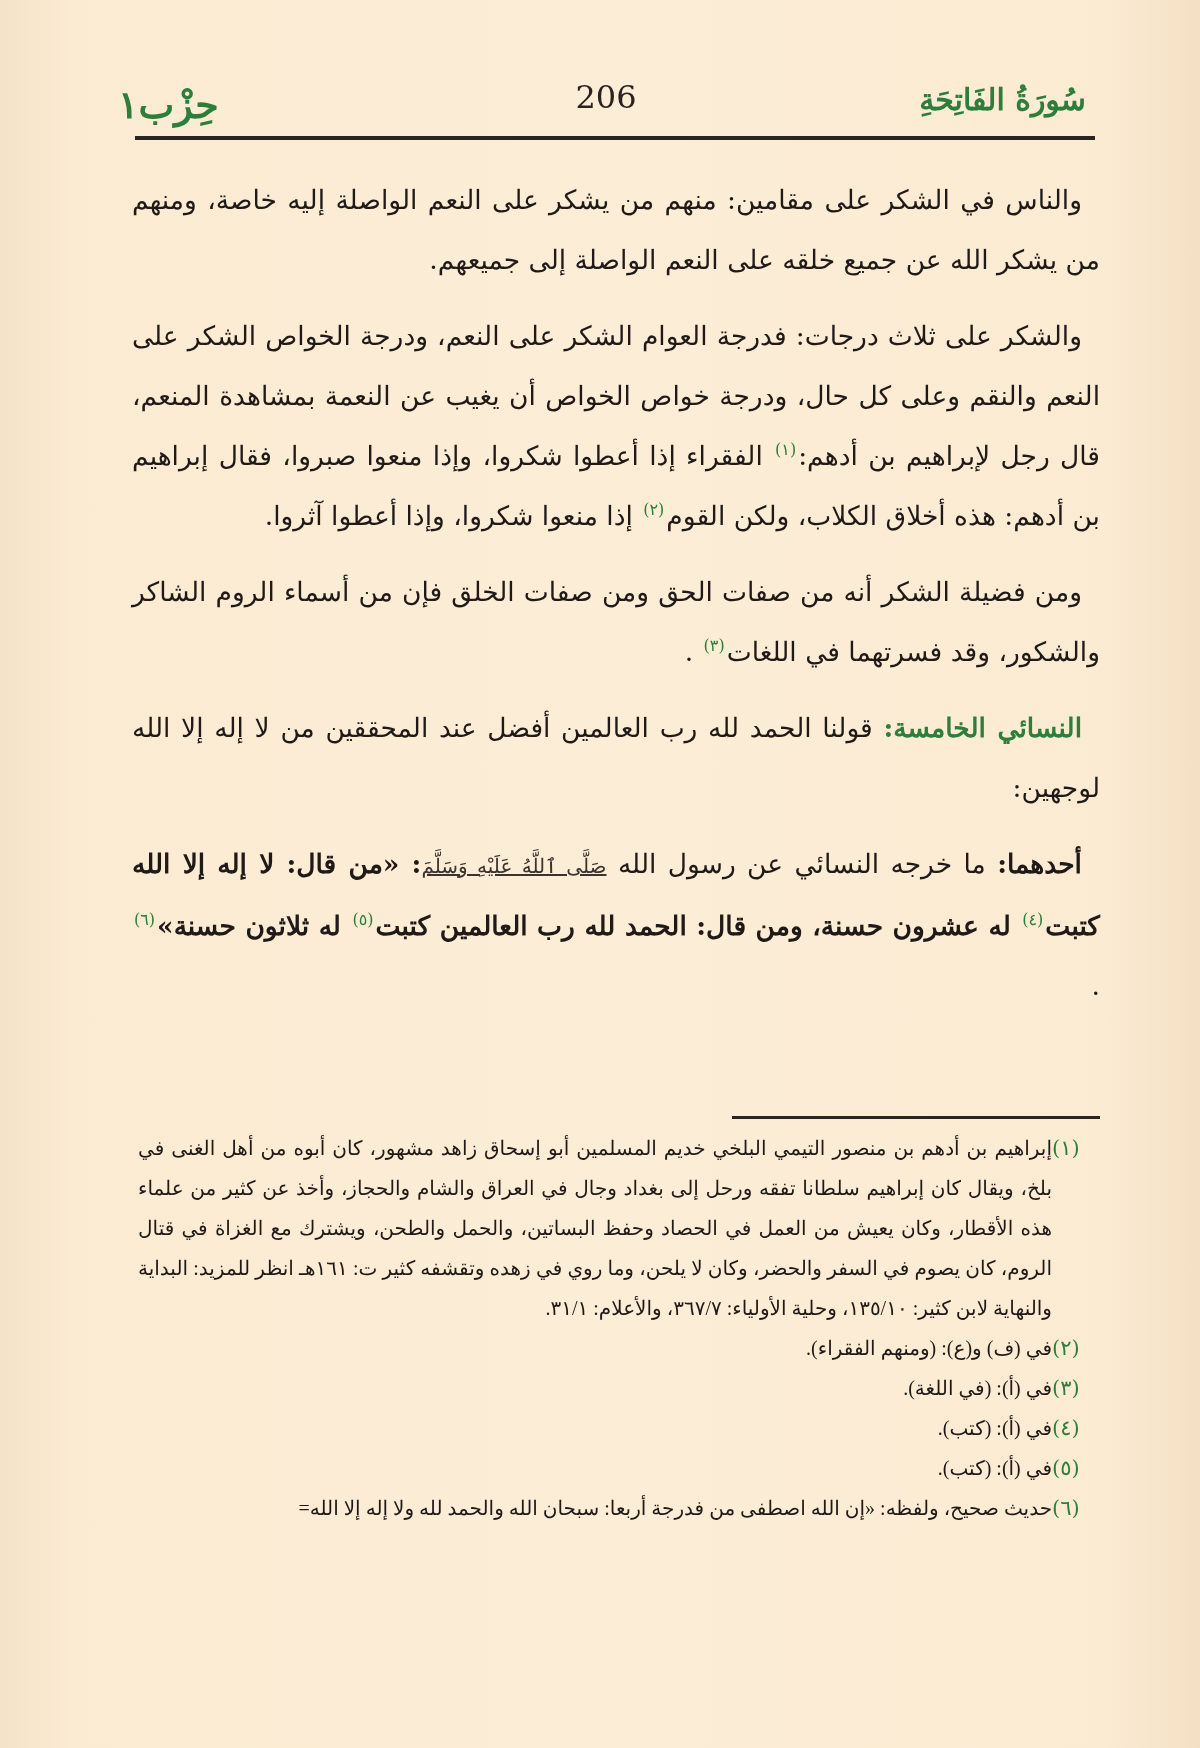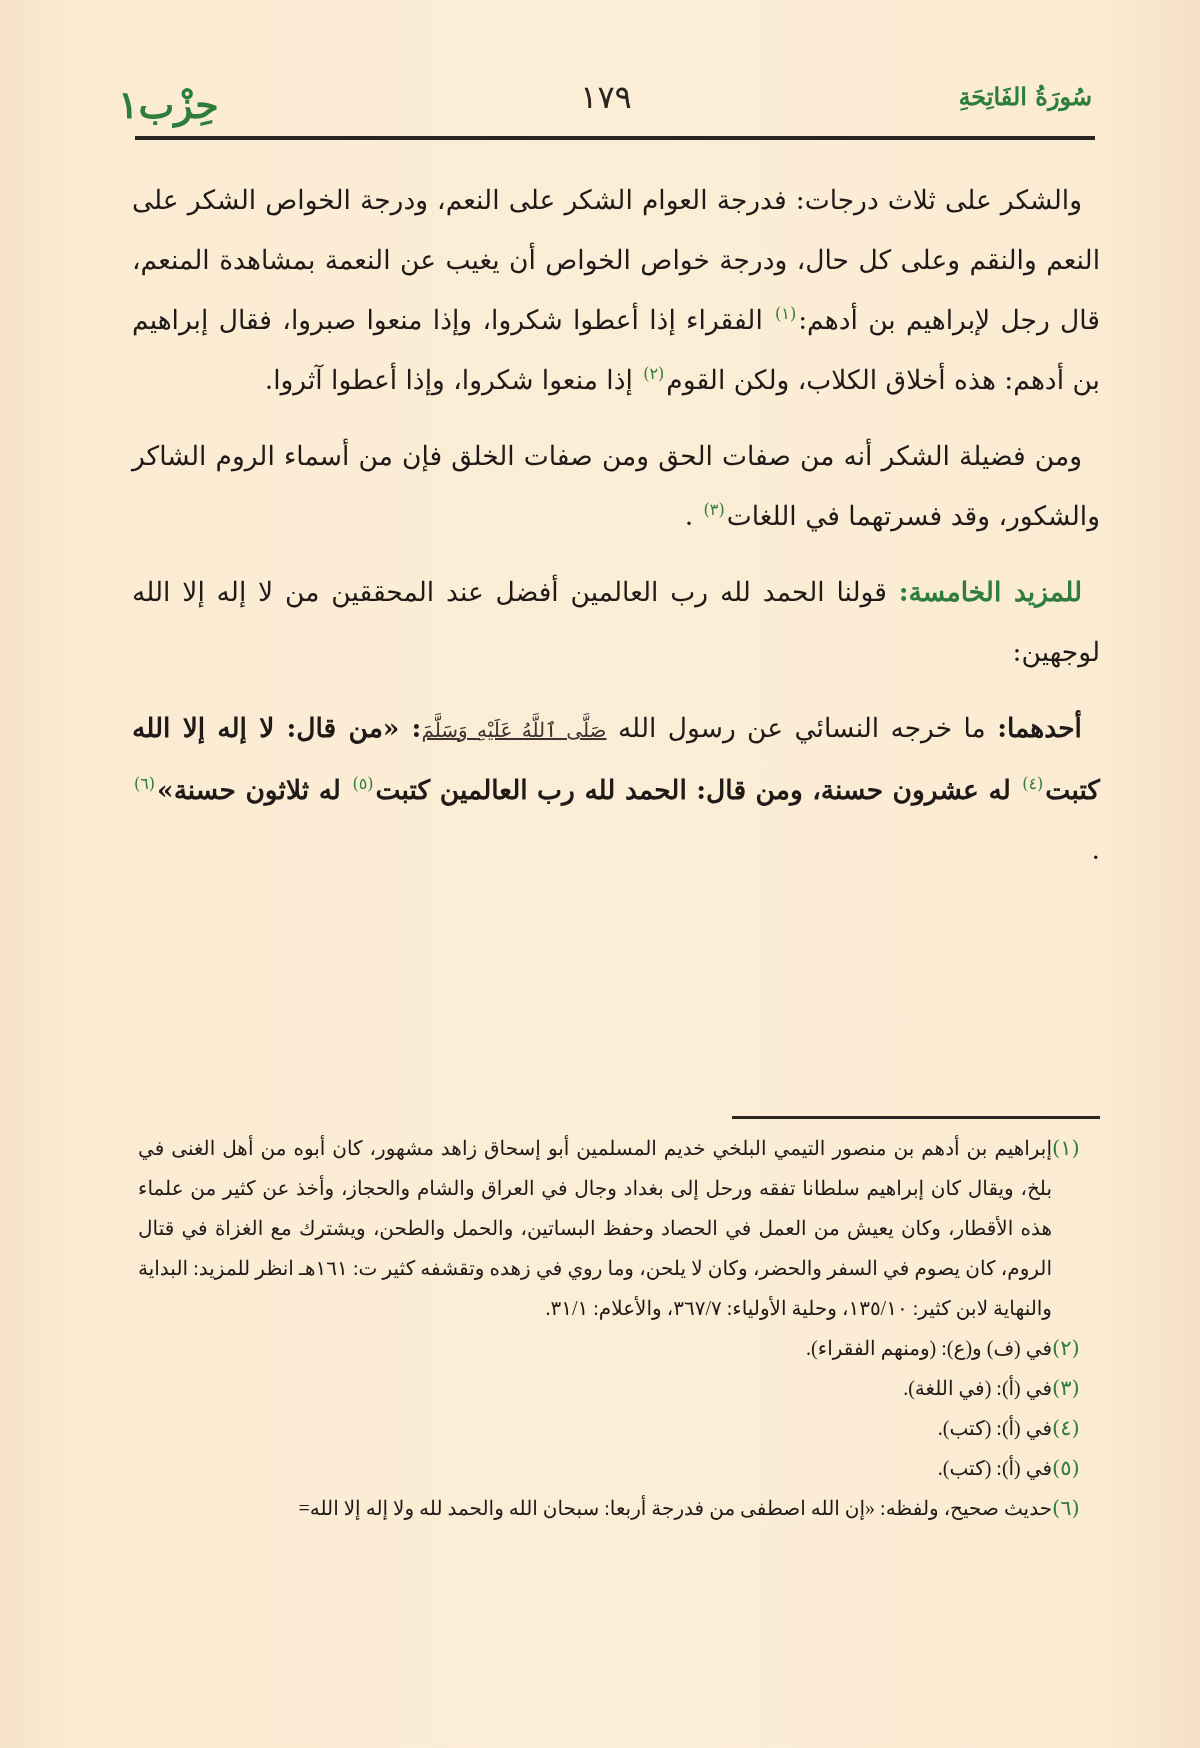--- a/index.html
+++ b/index.html
@@ -11,22 +11,22 @@
     position: relative;
   }
   .page {
     position: absolute; left: 0; top: 0; width: 1200px; height: 1748px;
     background: linear-gradient(90deg, #f5e2c8 0%, #fbebd3 6%, #fcedd6 50%, #fbebd3 92%, #f4e0c4 100%);
   }
   .header {
     position: absolute; top: 78px; left: 118px; width: 976px; height: 48px;
   }
   .header .surah {
-    position: absolute; right: 2px; top: 4px;
-    font-size: 24px; color: #2e7d3a; font-weight: bold;
+    position: absolute; right: 8px; top: 4px;
+    font-size: 30px; color: #2e7d3a; font-weight: bold;
   }
   .header .pageno {
     position: absolute; left: 50%; transform: translateX(-50%); top: 0;
     font-size: 32px; color: #2a2420; direction: ltr;
   }
   .header .hizb {
     position: absolute; left: 0; top: 4px;
     font-size: 38px; color: #2e7d3a; font-weight: bold;
   }
   .rule-top {
@@ -62,34 +62,37 @@
   .fn .body { flex: 1; text-align: justify; font-family: Liberation Serif, serif; }
   .fn.first .body { }
 </style>
 </head>
 <body>
 
 <div class="page">
 
   <div class="header">
     <span class="surah">سُورَةُ الفَاتِحَةِ</span>
-    <span class="pageno">١٧٩</span>
+    <span class="pageno">206</span>
     <span class="hizb">حِزْب١</span>
   </div>
   <div class="rule-top"></div>
 
   <div class="main">
+    <p class="indent">
+      <span>والناس في الشكر على مقامين: منهم من يشكر على النعم الواصلة إليه خاصة، ومنهم من يشكر الله عن جميع خلقه على النعم الواصلة إلى جميعهم.</span>
+    </p>
     <p class="indent">
       <span>والشكر على ثلاث درجات: فدرجة العوام الشكر على النعم، ودرجة الخواص الشكر على النعم والنقم وعلى كل حال، ودرجة خواص الخواص أن يغيب عن النعمة بمشاهدة المنعم، قال رجل لإبراهيم بن أدهم:</span><sup class="fn-ref">(١)</sup><span> الفقراء إذا أعطوا شكروا، وإذا منعوا صبروا، فقال إبراهيم بن أدهم: هذه أخلاق الكلاب، ولكن القوم</span><sup class="fn-ref">(٢)</sup><span> إذا منعوا شكروا، وإذا أعطوا آثروا.</span>
     </p>
     <p class="indent">
       <span>ومن فضيلة الشكر أنه من صفات الحق ومن صفات الخلق فإن من أسماء الروم الشاكر والشكور، وقد فسرتهما في اللغات</span><sup class="fn-ref">(٣)</sup><span> .</span>
     </p>
     <p class="indent">
-      <span class="green-label">للمزيد الخامسة:</span><span> قولنا الحمد لله رب العالمين أفضل عند المحققين من لا إله إلا الله لوجهين:</span>
+      <span class="green-label">النسائي الخامسة:</span><span> قولنا الحمد لله رب العالمين أفضل عند المحققين من لا إله إلا الله لوجهين:</span>
     </p>
     <p class="indent">
       <span class="bold">أحدهما:</span><span> ما خرجه النسائي عن رسول الله </span><span class="salawat">صَلَّى ٱللَّهُ عَلَيْهِ وَسَلَّمَ</span><span class="bold">: «من قال: لا إله إلا الله كتبت</span><sup class="fn-ref">(٤)</sup><span class="bold"> له عشرون حسنة، ومن قال: الحمد لله رب العالمين كتبت</span><sup class="fn-ref">(٥)</sup><span class="bold"> له ثلاثون حسنة»</span><sup class="fn-ref">(٦)</sup><span> .</span>
     </p>
   </div>
 
   <div class="fn-rule"></div>
 
   <div class="footnotes">
     <div class="fn first">

